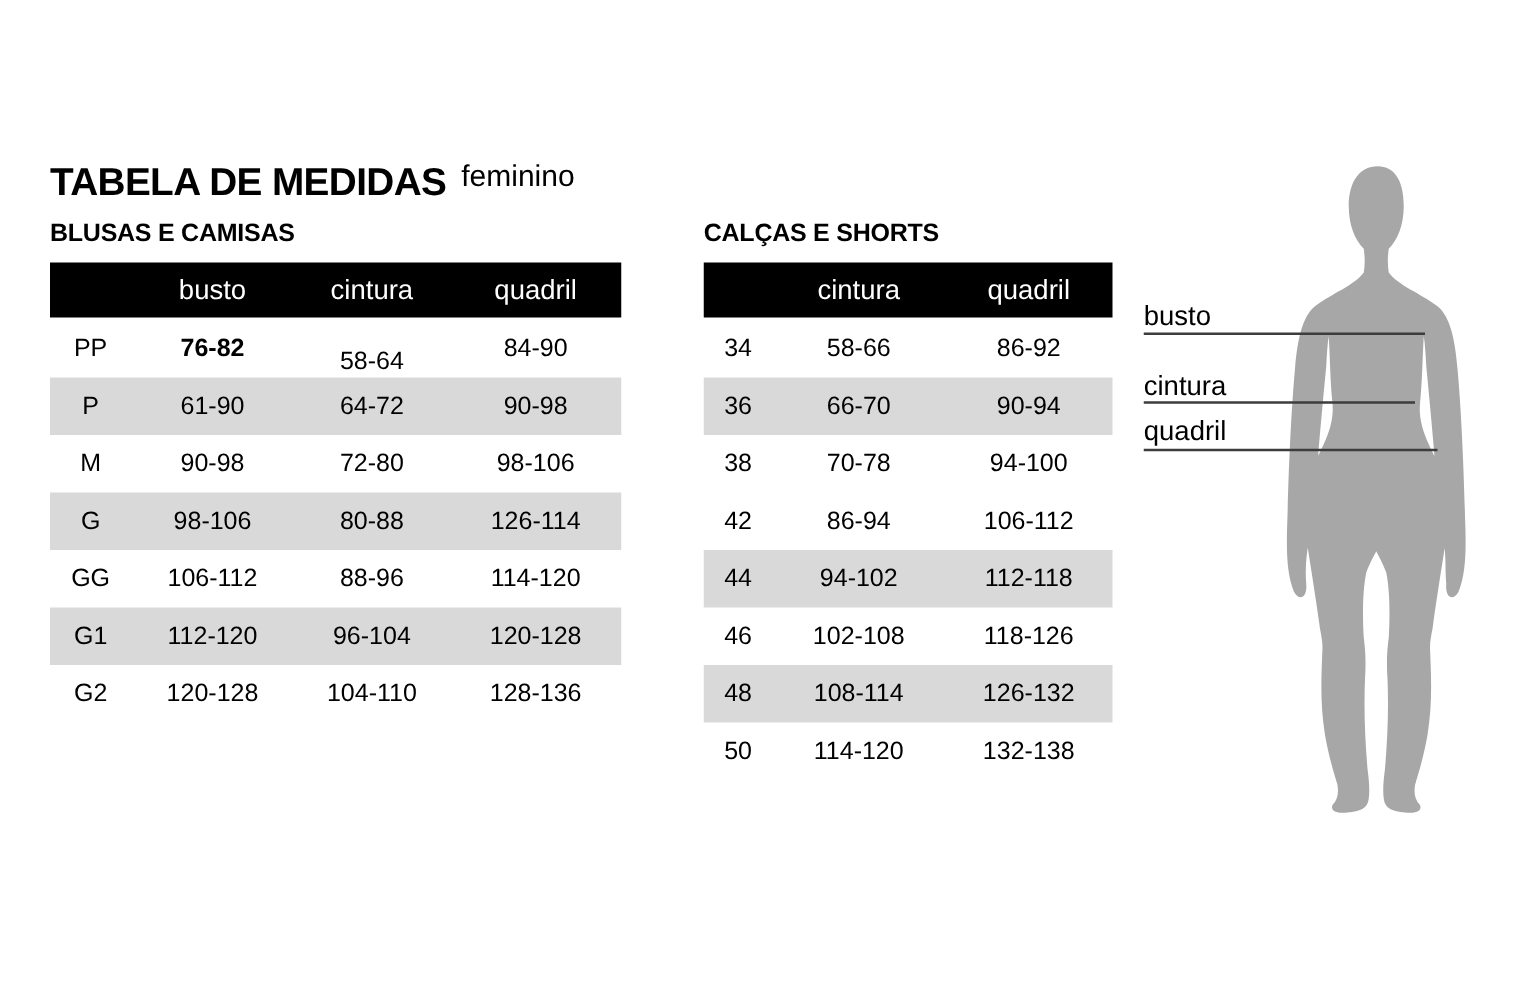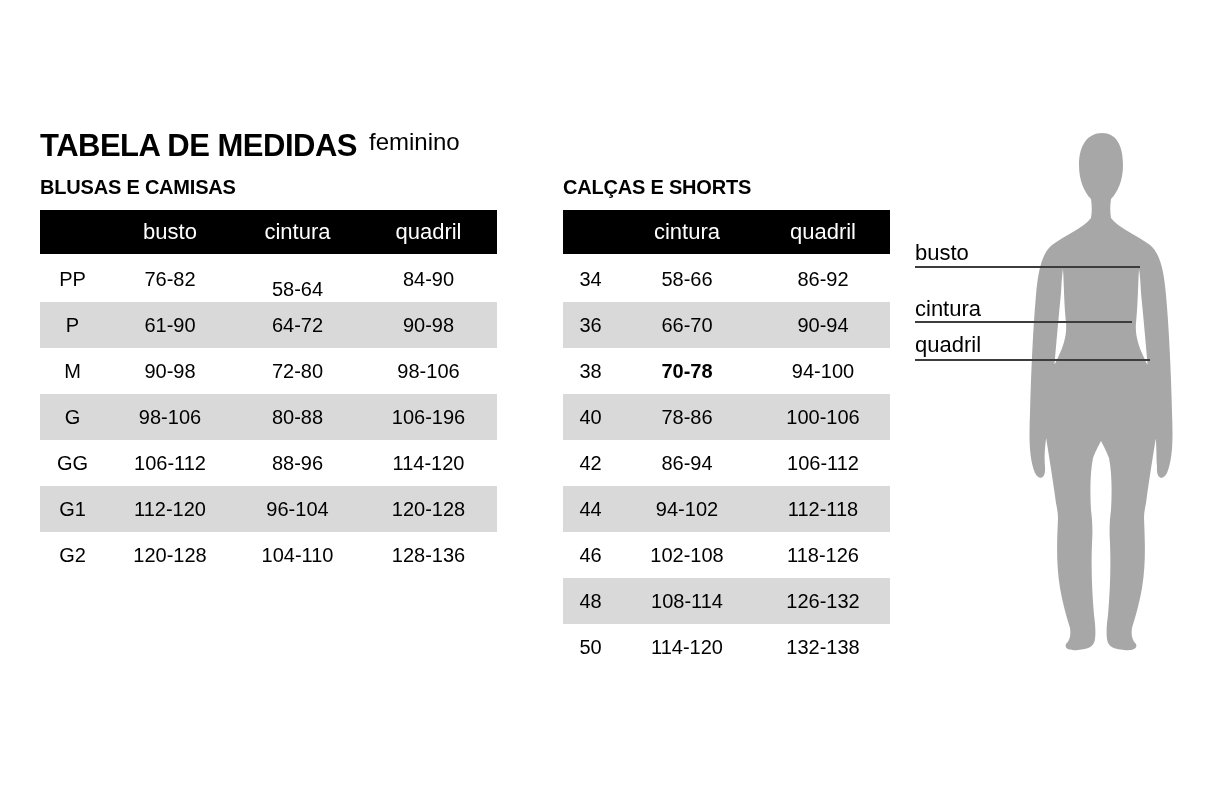--- a/index.html
+++ b/index.html
@@ -39,41 +39,41 @@
   <div class="section-heading">BLUSAS E CAMISAS</div>
   <div class="tbl-header">
       <span class="cell" style="width: 65px;"></span>
       <span class="cell" style="width: 130px;">busto</span>
       <span class="cell" style="width: 125px;">cintura</span>
       <span class="cell" style="width: 137px;">quadril</span>
     </div>
   <div class="tbl-rows">
       <div class="tbl-row">
         <span class="cell" style="width: 65px;">PP</span>
-        <span class="cell" style="width: 130px;">76-82</span>
+        <span class="cell" style="width: 130px; font-weight: bold;">76-82</span>
         <span class="cell" style="width: 125px; margin-top: 20px;">58-64</span>
         <span class="cell" style="width: 137px;">84-90</span>
       </div>
       <div class="tbl-row alt">
         <span class="cell" style="width: 65px;">P</span>
         <span class="cell" style="width: 130px;">61-90</span>
         <span class="cell" style="width: 125px;">64-72</span>
         <span class="cell" style="width: 137px;">90-98</span>
       </div>
       <div class="tbl-row">
         <span class="cell" style="width: 65px;">M</span>
         <span class="cell" style="width: 130px;">90-98</span>
         <span class="cell" style="width: 125px;">72-80</span>
         <span class="cell" style="width: 137px;">98-106</span>
       </div>
       <div class="tbl-row alt">
         <span class="cell" style="width: 65px;">G</span>
         <span class="cell" style="width: 130px;">98-106</span>
         <span class="cell" style="width: 125px;">80-88</span>
-        <span class="cell" style="width: 137px;">106-196</span>
+        <span class="cell" style="width: 137px;">126-114</span>
       </div>
       <div class="tbl-row">
         <span class="cell" style="width: 65px;">GG</span>
         <span class="cell" style="width: 130px;">106-112</span>
         <span class="cell" style="width: 125px;">88-96</span>
         <span class="cell" style="width: 137px;">114-120</span>
       </div>
       <div class="tbl-row alt">
         <span class="cell" style="width: 65px;">G1</span>
         <span class="cell" style="width: 130px;">112-120</span>
@@ -102,27 +102,22 @@
         <span class="cell" style="width: 138px;">58-66</span>
         <span class="cell" style="width: 134px;">86-92</span>
       </div>
       <div class="tbl-row alt">
         <span class="cell" style="width: 55px;">36</span>
         <span class="cell" style="width: 138px;">66-70</span>
         <span class="cell" style="width: 134px;">90-94</span>
       </div>
       <div class="tbl-row">
         <span class="cell" style="width: 55px;">38</span>
-        <span class="cell" style="width: 138px; font-weight: bold;">70-78</span>
+        <span class="cell" style="width: 138px;">70-78</span>
         <span class="cell" style="width: 134px;">94-100</span>
-      </div>
-      <div class="tbl-row alt">
-        <span class="cell" style="width: 55px;">40</span>
-        <span class="cell" style="width: 138px;">78-86</span>
-        <span class="cell" style="width: 134px;">100-106</span>
       </div>
       <div class="tbl-row">
         <span class="cell" style="width: 55px;">42</span>
         <span class="cell" style="width: 138px;">86-94</span>
         <span class="cell" style="width: 134px;">106-112</span>
       </div>
       <div class="tbl-row alt">
         <span class="cell" style="width: 55px;">44</span>
         <span class="cell" style="width: 138px;">94-102</span>
         <span class="cell" style="width: 134px;">112-118</span>

